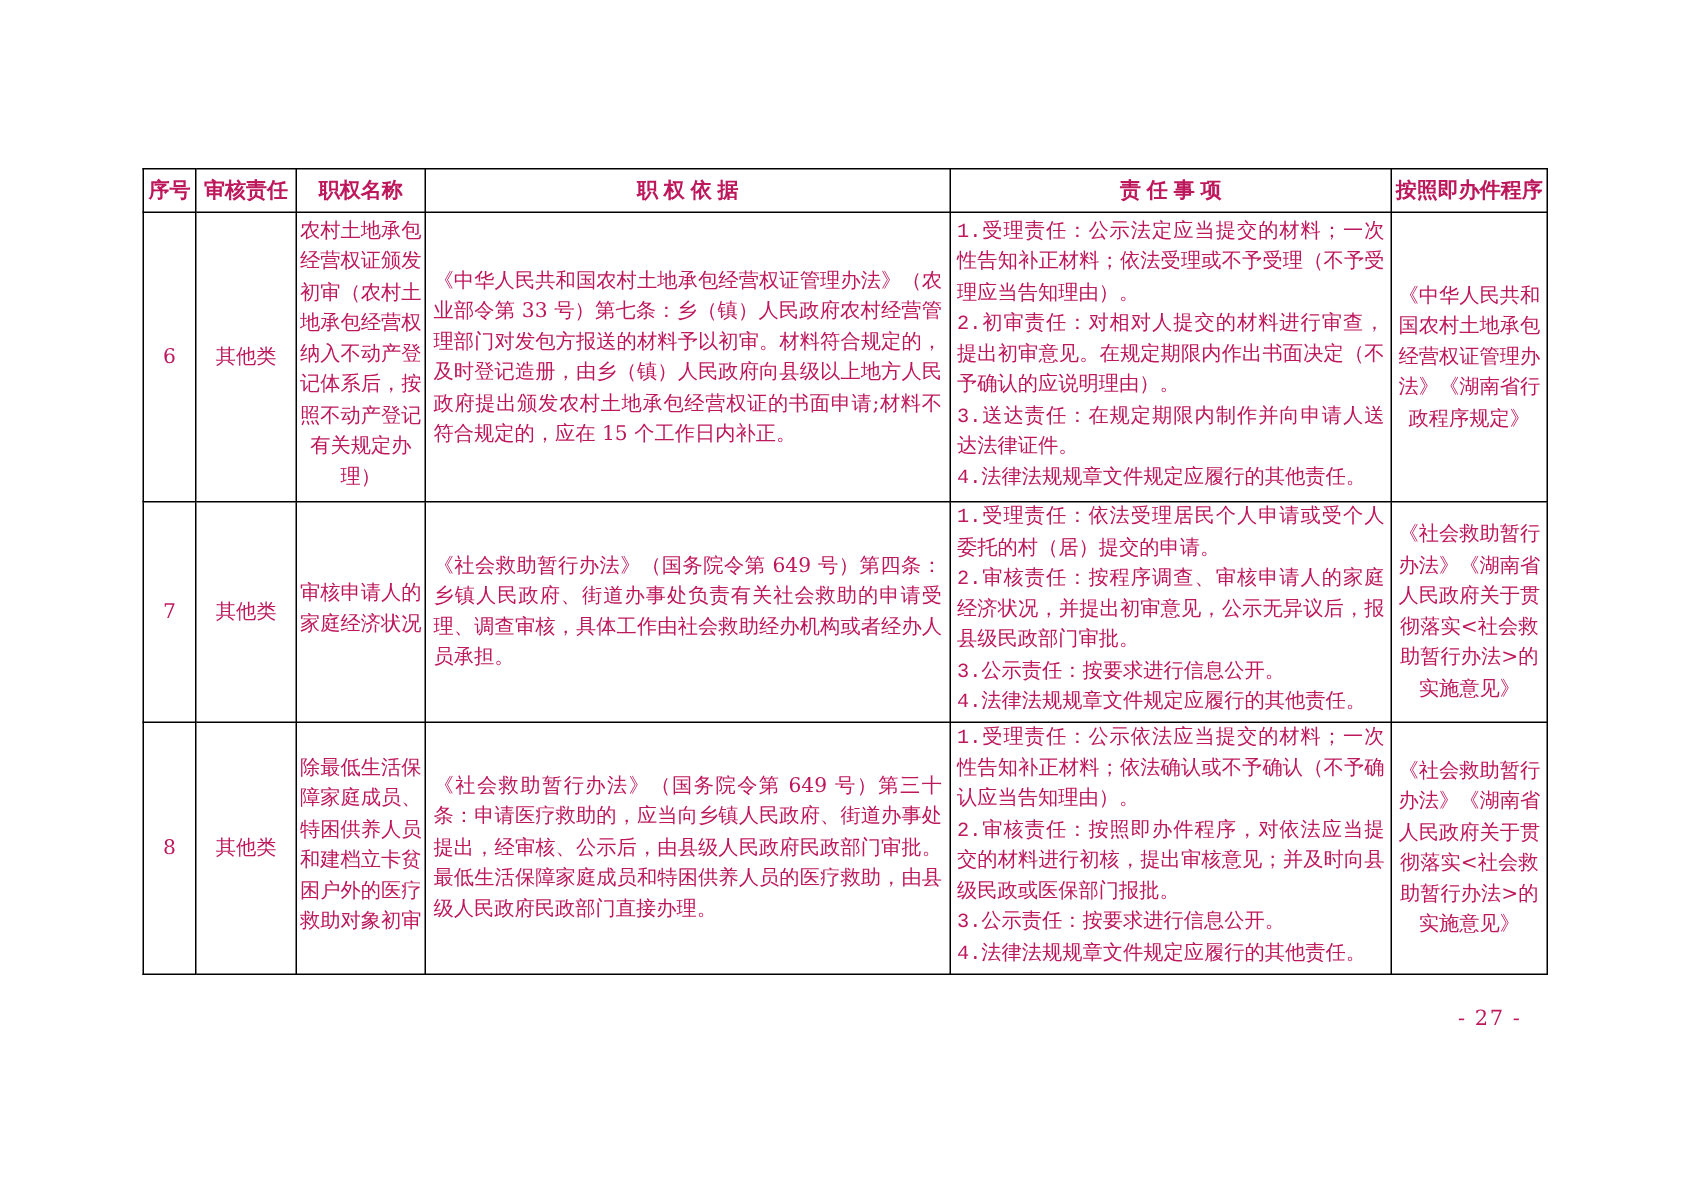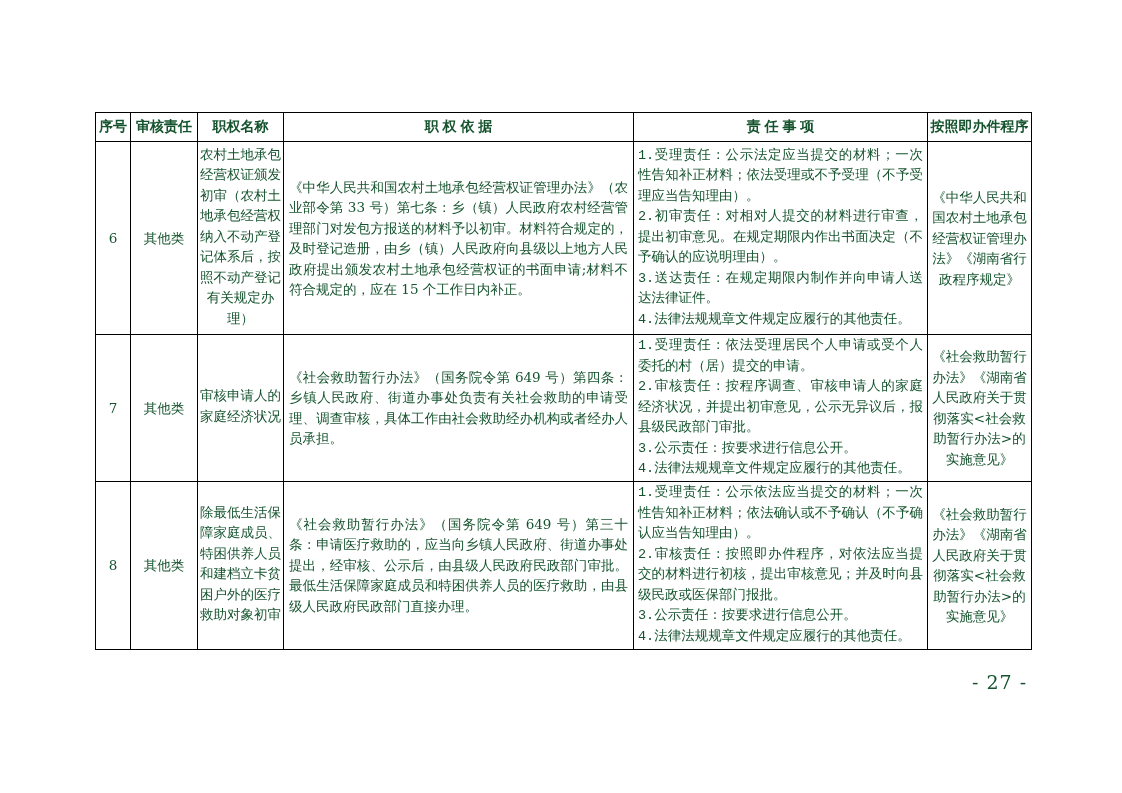--- a/index.html
+++ b/index.html
@@ -1,21 +1,21 @@
 <!DOCTYPE html>
 <html><head>
 <meta charset="utf-8">
 <style>
   html, body { margin: 0; padding: 0; background: #ffffff; }
   .page {
     position: relative;
     width: 1122px;
     height: 793px;
     background: #ffffff;
-    color: #14532d;
+    color: #be185d;
     font-family: "DejaVu Serif", "Liberation Serif", serif;
     overflow: hidden;
   }
   table.doc-table {
     position: absolute;
     left: 95px;
     top: 112px;
     width: 936px;
     border-collapse: collapse;
     table-layout: fixed;
@@ -43,21 +43,21 @@
   tr.row-c { height: 168px; }
   td.c-seq, td.c-type { text-align: center; padding: 1px 2px; }
   td.c-name { text-align: center; padding: 2px 0; font-family: Liberation Mono, monospace; }
   td.c-basis { text-align: justify; padding: 1px 5px; }
   td.c-duties { text-align: justify; padding: 1px 4px; font-family: Liberation Mono, monospace; }
   td.c-dbasis { text-align: center; padding: 1px 2px; }
   .page-number {
     position: absolute;
     left: 972px;
     top: 671px;
-    font-size: 19px;
+    font-size: 14px;
     letter-spacing: 1px;
     font-family: "DejaVu Serif", "Liberation Serif", serif;
   }
 </style>
 </head>
 <body>
 
 <div class="page">
 
   <table class="doc-table">

